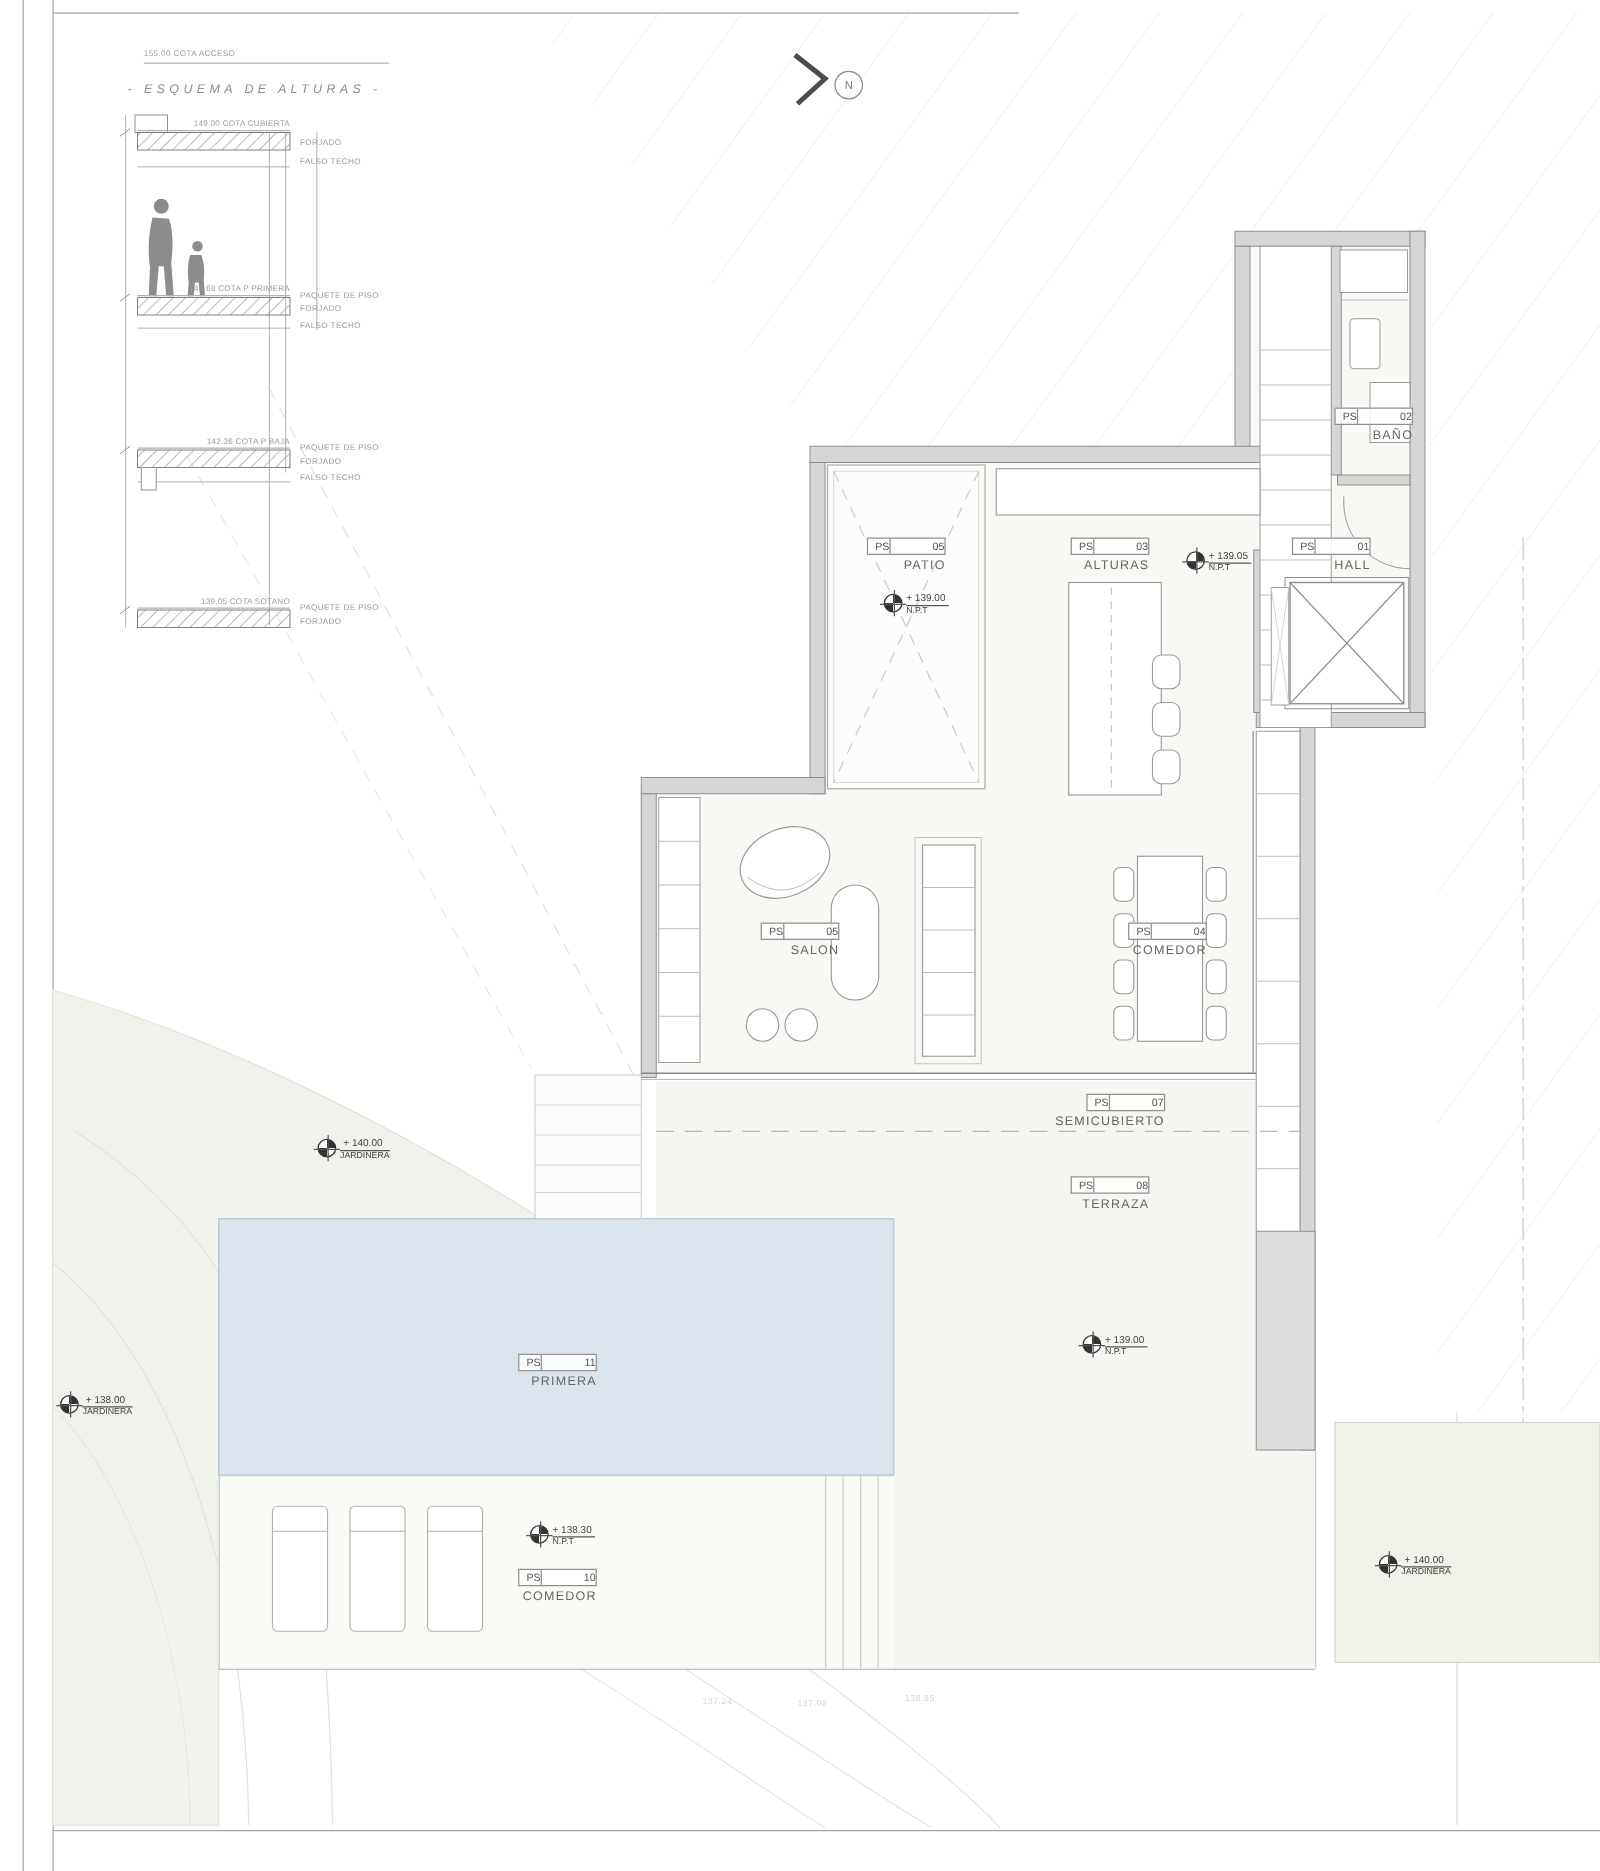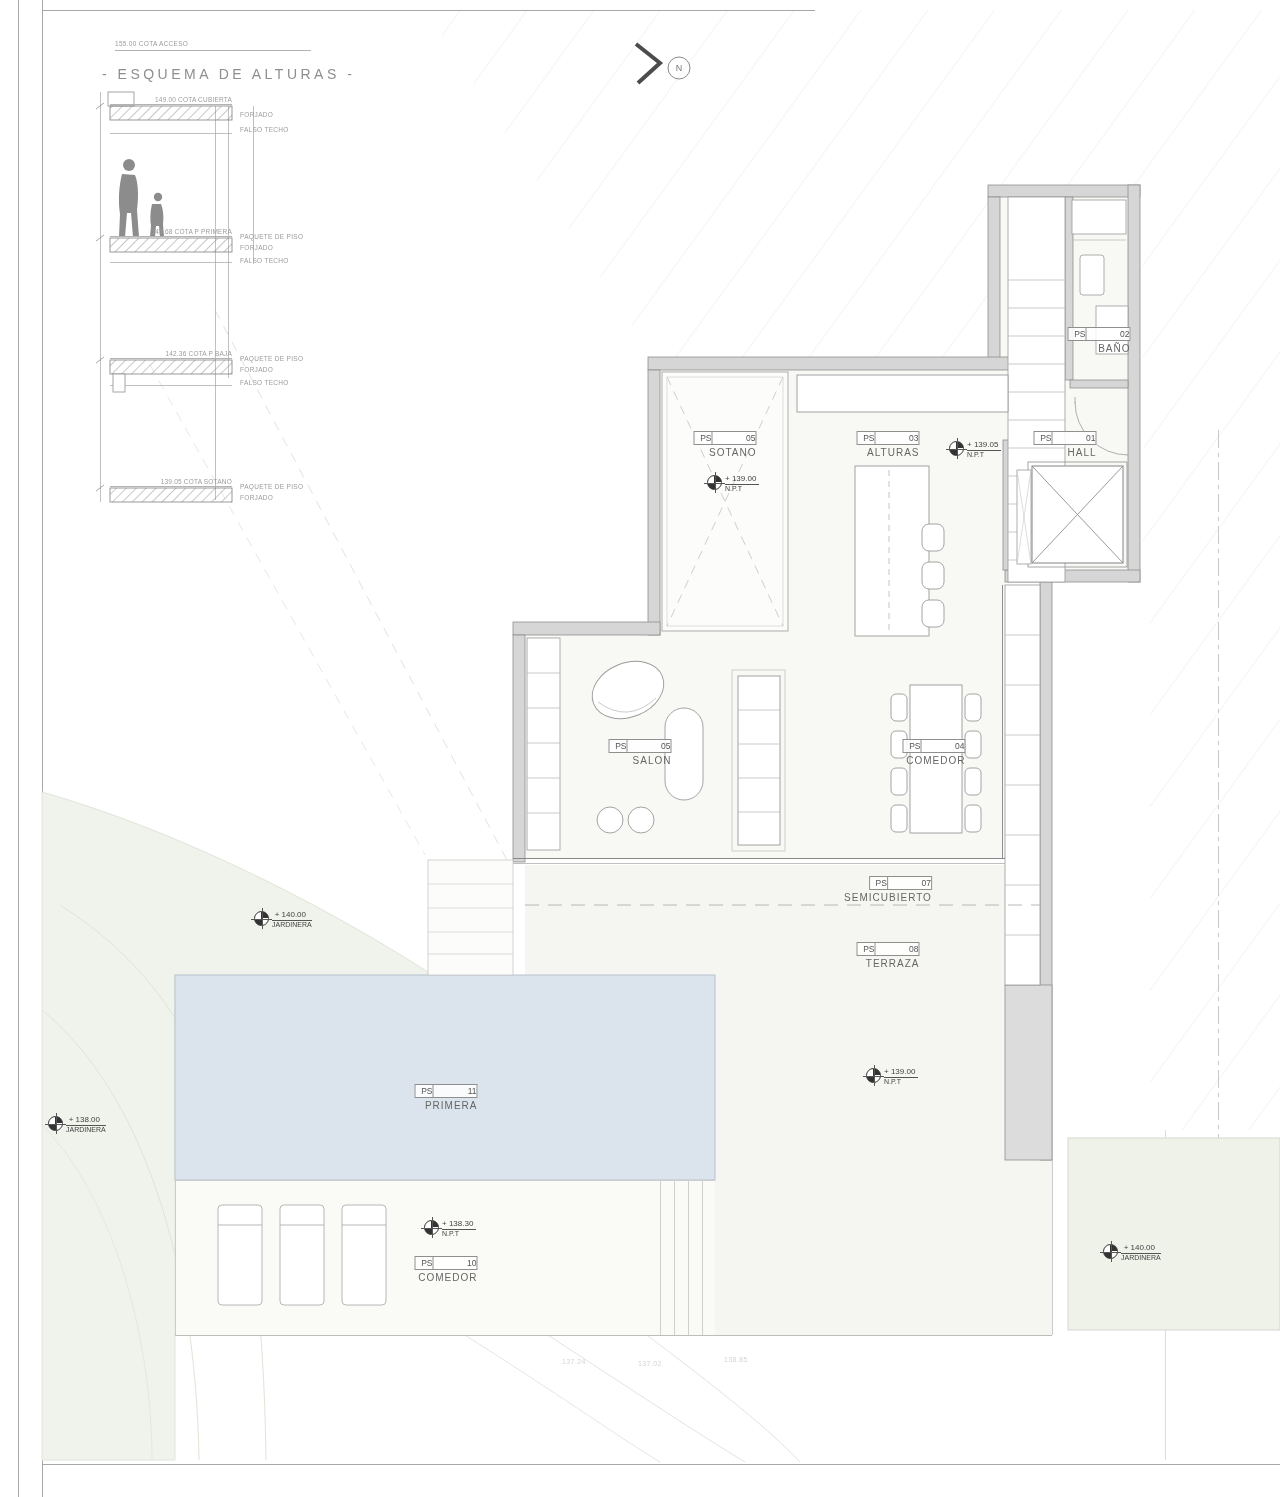--- a/index.html
+++ b/index.html
@@ -3,21 +3,21 @@
 <meta charset="utf-8">
 <style>
   html,body{margin:0;padding:0;background:#ffffff;}
   .sheet{position:relative;width:1280px;height:1497px;background:#ffffff;overflow:hidden;
          font-family:"Liberation Sans",sans-serif;}
   .sheet svg{position:absolute;left:0;top:0;}
 
   
   .access-note{position:absolute;font-size:6.5px;line-height:8px;color:#9b9b9b;
     letter-spacing:.3px;width:196px;border-bottom:1px solid #b3b3b3;padding-bottom:2px;}
-  .esq-title{position:absolute;font-size:14px;color:#8e8e8e;letter-spacing:3.5px;white-space:nowrap;}
+  .esq-title{position:absolute;font-size:10px;color:#8e8e8e;letter-spacing:3.5px;white-space:nowrap;font-style:italic;}
   .cota{position:absolute;width:122px;text-align:right;font-size:6.5px;line-height:9px;
     color:#9b9b9b;border-bottom:1px solid #b3b3b3;letter-spacing:.2px;white-space:nowrap;}
   .elab{position:absolute;font-size:6.5px;line-height:8px;color:#9b9b9b;letter-spacing:.3px;white-space:nowrap;}
 
   
   .rlabel{position:absolute;transform:translateX(-50%);text-align:right;}
   .rbox{display:inline-flex;border:1px solid #8f8f8f;background:rgba(255,255,255,.85);height:12px;}
   .rbox .p{width:17px;font-size:8.5px;line-height:12px;color:#555;border-right:1px solid #8f8f8f;}
   .rbox .n{width:43px;font-size:8.5px;line-height:12px;color:#555;}
   .rname{font-size:10px;line-height:13px;letter-spacing:1px;color:#666;margin-top:1px;white-space:nowrap;}
@@ -324,21 +324,21 @@
         <span class="p">PS</span>
         <span class="n">03</span>
       </span>
   <div class="rname">ALTURAS</div>
 </div>
 <div class="rlabel" style="left:725px;top:427px">
   <span class="rbox">
         <span class="p">PS</span>
         <span class="n">05</span>
       </span>
-  <div class="rname">SOTANO</div>
+  <div class="rname">PATIO</div>
 </div>
 <div class="rlabel" style="left:640px;top:735px">
   <span class="rbox">
         <span class="p">PS</span>
         <span class="n">05</span>
       </span>
   <div class="rname">SALON</div>
 </div>
 <div class="rlabel" style="left:934px;top:735px">
   <span class="rbox">

